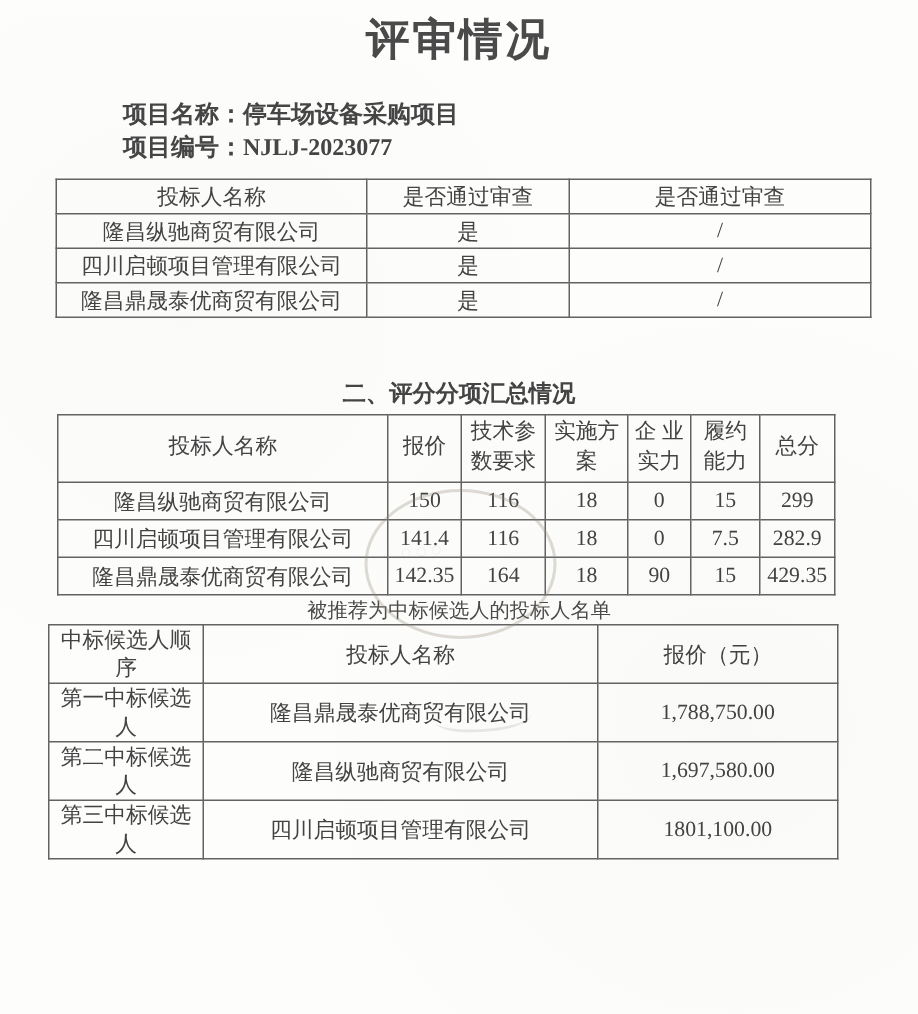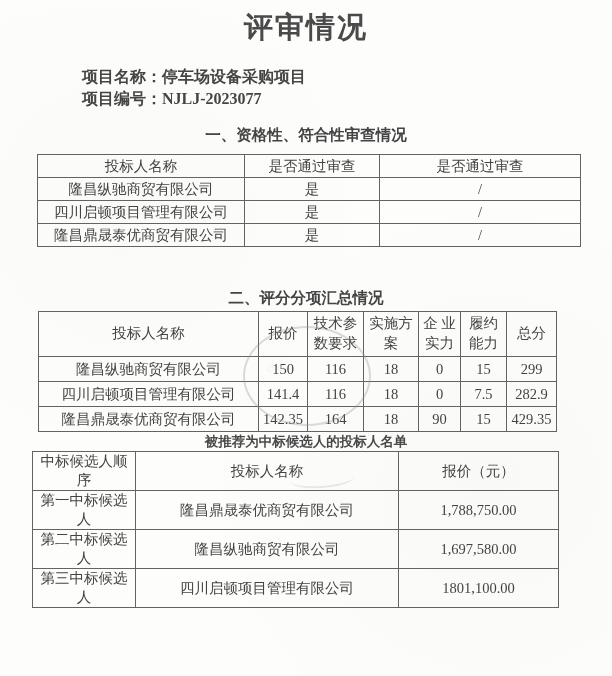--- a/index.html
+++ b/index.html
@@ -47,21 +47,21 @@
     color: #444444;
   }
   .sec-heading.h1x { margin-top: 14px; }
   .sec-heading.h2x { margin-top: 40px; }
   .sec-heading.h3x { margin-top: 46px; }
   .sub-heading {
     margin-top: 2px;
     width: 100%;
     text-align: center;
     font-size: 13.5px;
-    font-weight: 700;
+    font-weight: 400;
     line-height: 16px;
     color: #4a4a4a;
   }
   table {
     border-collapse: collapse;
     table-layout: fixed;
     font-size: 14.5px;
     color: #434343;
   }
   th, td {
@@ -123,21 +123,20 @@
 
   <h1 class="title">评审情况</h1>
 
   <div class="info-line first">
     <span>项目名称：</span><span>停车场设备采购项目</span>
   </div>
   <div class="info-line second">
     <span>项目编号：</span><span class="num">NJLJ-2023077</span>
   </div>
 
-  <h2 class="sec-heading h1x">一、资格性、符合性审查情况</h2>
 
   <table class="t1">
     <colgroup>
         <col style="width:207px">
         <col style="width:135px">
         <col style="width:201px">
       </colgroup>
     <thead>
       <tr>
         <th>投标人名称</th>

